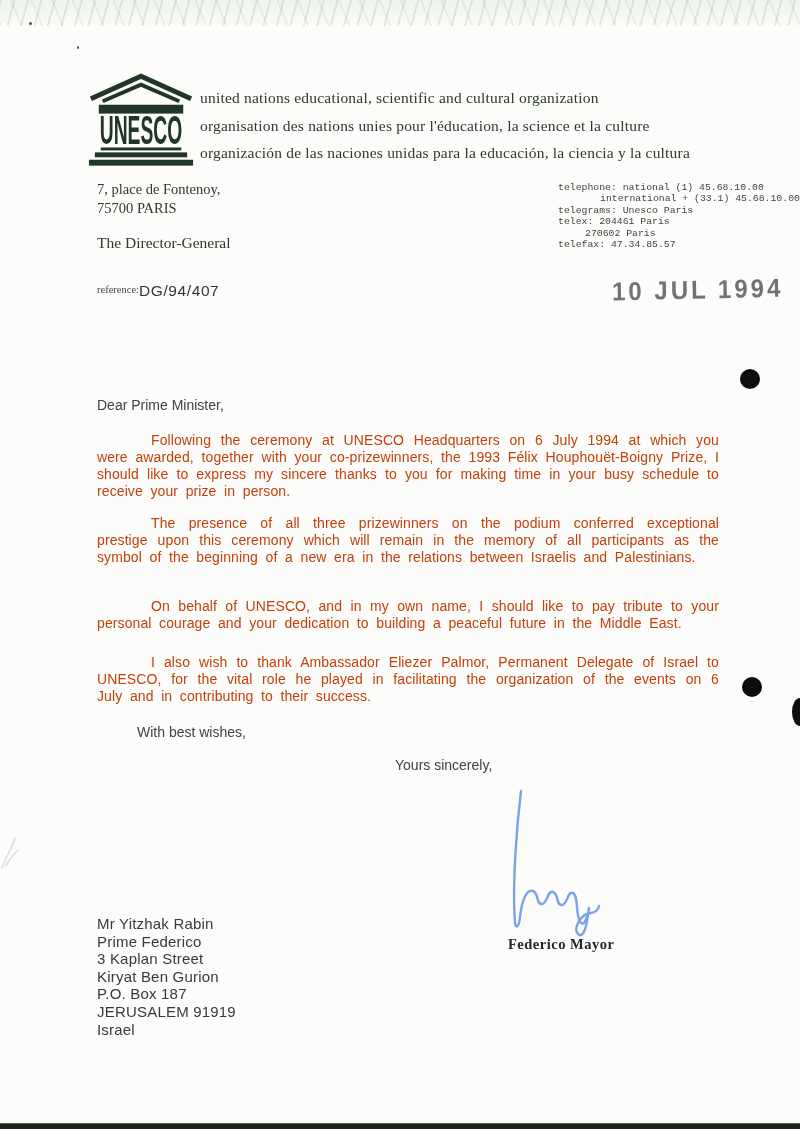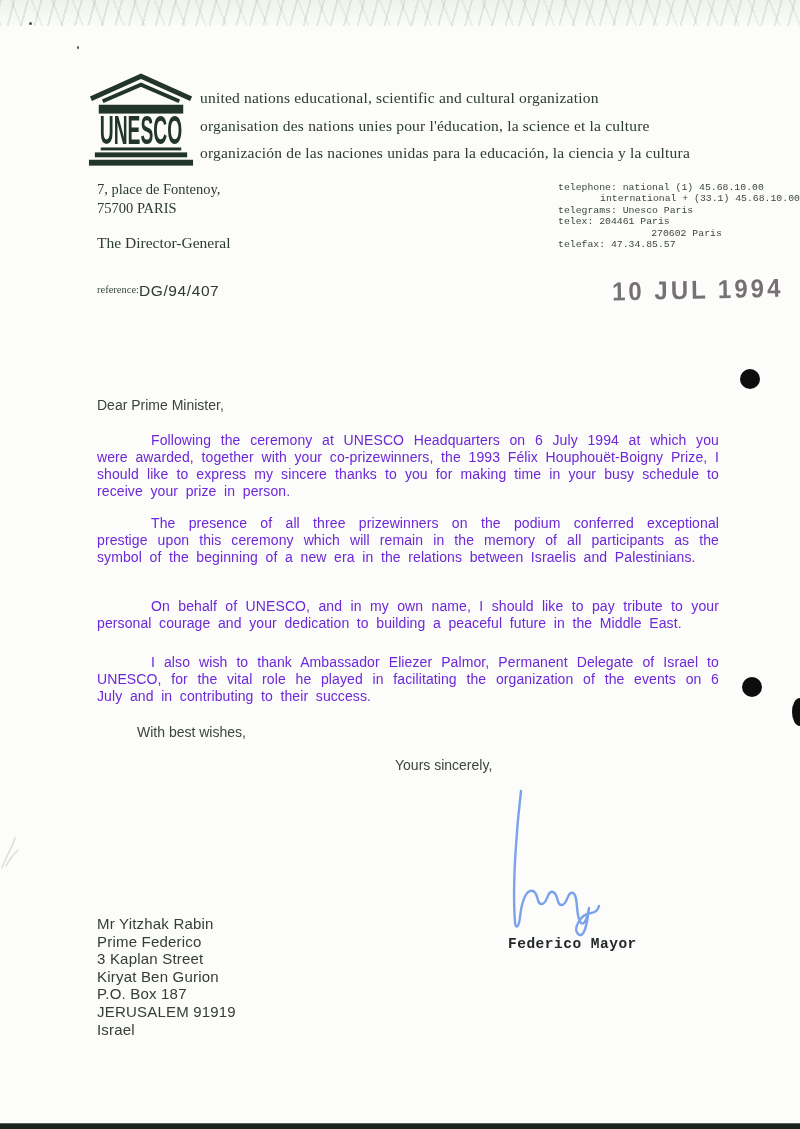--- a/index.html
+++ b/index.html
@@ -55,21 +55,21 @@
   .sender-title{
     position:absolute;left:97px;top:234px;
     font-family:"Liberation Serif",serif;font-size:15.5px;color:#2c3a30;
   }
   .contact{
     position:absolute;left:558px;top:182px;width:230px;
     font-family:Liberation Mono, monospace;font-size:9.8px;line-height:11.4px;
     color:#3a463e;white-space:nowrap;
   }
   .contact .ind-a{padding-left:42px;}
-  .contact .ind-b{padding-left:27px;text-align:center;}
+  .contact .ind-b{padding-left:27px;}
 
   .ref-row{position:absolute;left:97px;top:282px;}
   .ref-label{
     font-family:"Liberation Serif",serif;font-size:10.5px;color:#3a463e;
     vertical-align:3px;
     text-align:right;
   }
   .ref-value{
     font-family:"Liberation Sans",sans-serif;font-size:15.5px;color:#2f3a34;
     letter-spacing:.6px;margin-left:0;
@@ -77,33 +77,33 @@
   .date-stamp{
     position:absolute;left:612px;top:276px;
     font-family:"Liberation Sans",sans-serif;font-weight:700;
     font-size:24px;color:#6b6569;letter-spacing:3px;white-space:nowrap;
     transform:scaleY(1.08) rotate(-1.2deg);opacity:.92;
   }
 
   
   .bodytext{
     position:absolute;left:97px;width:622px;
-    font-size:14px;line-height:17px;color:#6d28d9;
+    font-size:14px;line-height:17px;color:#c2410c;
     text-align:justify;word-spacing:3.6px;letter-spacing:.1px;
   }
   .indent{text-indent:54px;}
   .salutation{position:absolute;left:97px;top:397px;font-size:14px;color:#3c4540;}
   .p1{top:432px;} .p2{top:515px;} .p3{top:598px;} .p4{top:654px;}
   .closing{position:absolute;left:137px;top:724px;font-size:14px;color:#3c4540;}
   .valediction{position:absolute;left:395px;top:757px;font-size:14px;color:#3c4540;}
 
   .signature{position:absolute;left:494px;top:786px;width:112px;height:152px;}
   .signer-name{
     position:absolute;left:508px;top:936px;
-    font-family:Liberation Mono, monospace;
+    font-family:Liberation Serif, serif;
     font-size:14.5px;font-weight:600;color:#23282a;letter-spacing:.5px;
   }
 
   .recipient{
     position:absolute;left:97px;top:915px;
     font-size:15px;line-height:17.6px;color:#343d38;letter-spacing:.2px;
   }
 </style>
 </head>
 <body>

